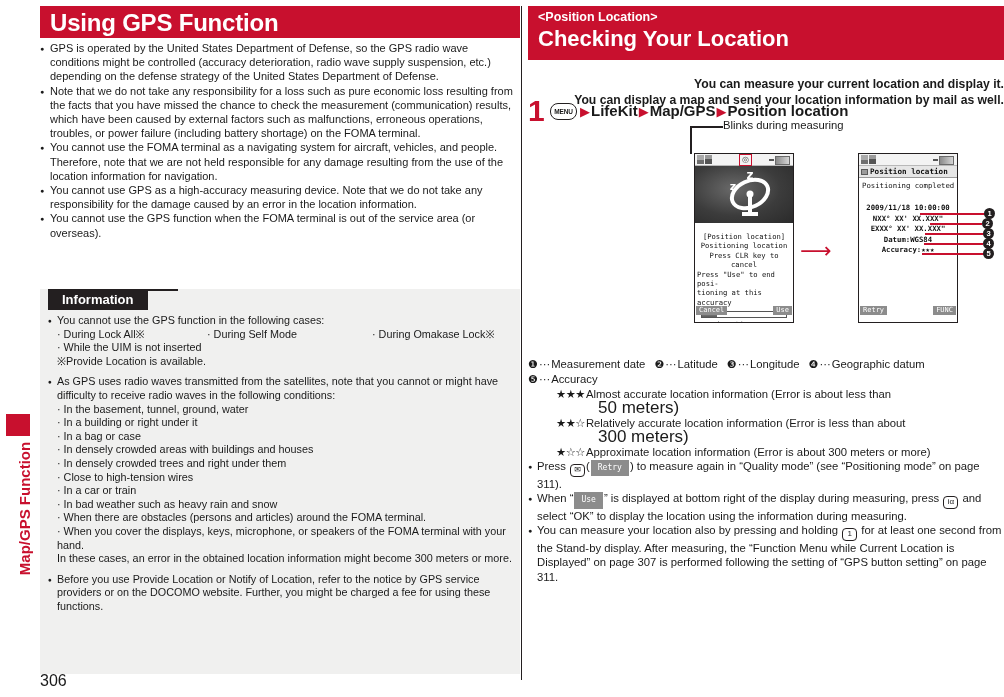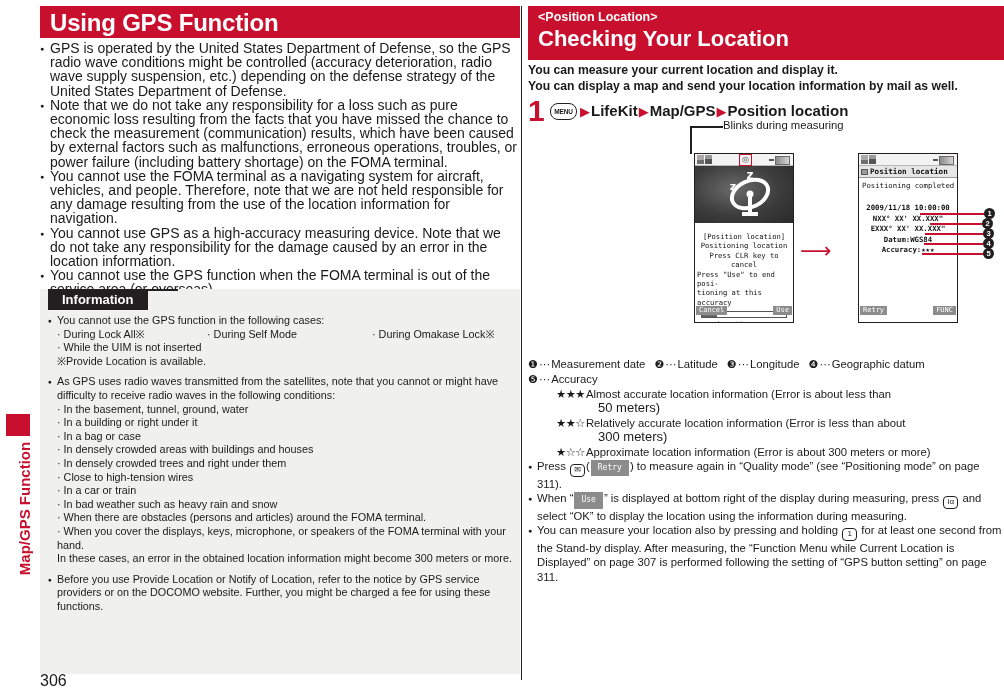--- a/index.html
+++ b/index.html
@@ -42,21 +42,21 @@
 
   #left-body {
     position: absolute;
     left: 40px; top: 41px;
     width: 480px;
   }
   .bullet-list { margin: 0; padding: 0; list-style: none; }
   .bullet-li {
     position: relative;
     padding-left: 10px;
-    font-size: 14px;
+    font-size: 11px;
     line-height: 14.2px;
     margin-bottom: 0px;
     text-align: left;
   }
   .bullet-li::before {
     content: "\25CF";
     position: absolute;
     left: 0; top: 0px;
     font-size: 7px;
     line-height: 15px;
@@ -161,25 +161,26 @@
     width: 476px; height: 54px;
     background: #c8102e;
     color: #ffffff;
     padding: 3px 0 0 10px;
   }
   #right-banner .sub { font-size: 12.5px; font-weight: bold; line-height: 16px; }
   #right-banner .main { font-size: 22px; font-weight: bold; line-height: 26px; margin-top: 1px; }
 
   #right-intro {
     position: absolute;
-    left: 0px; top: 63px;
+    left: 0px; top: 77px;
     width: 476px;
     font-size: 12.2px;
     font-weight: bold;
     line-height: 15.5px;
+    text-align: right;
   }
 
   #step-row {
     position: absolute;
     left: 0px; top: 96px;
     width: 476px;
     height: 30px;
     display: flex;
     align-items: center;
   }
@@ -419,21 +420,21 @@
     gap: 0px;
   }
   .legend-item { display: flex; align-items: center; gap: 1px; margin-right: 9px; white-space: nowrap; }
   .star-def {
     display: flex;
     font-size: 11.3px;
     line-height: 14.4px;
     padding-left: 28px;
   }
   .stars { white-space: nowrap; margin-right: 1px; letter-spacing: -0.5px; }
-  .star-cont { padding-left: 70px; font-size: 13px; line-height: 14.4px; }
+  .star-cont { padding-left: 70px; font-size: 17px; line-height: 14.4px; }
   .rl-bullet {
     position: relative;
     padding-left: 9px;
     font-size: 11.3px;
     line-height: 14.4px;
   }
   .rl-bullet::before {
     content: "\25CF";
     position: absolute;
     left: 0; top: 0;

